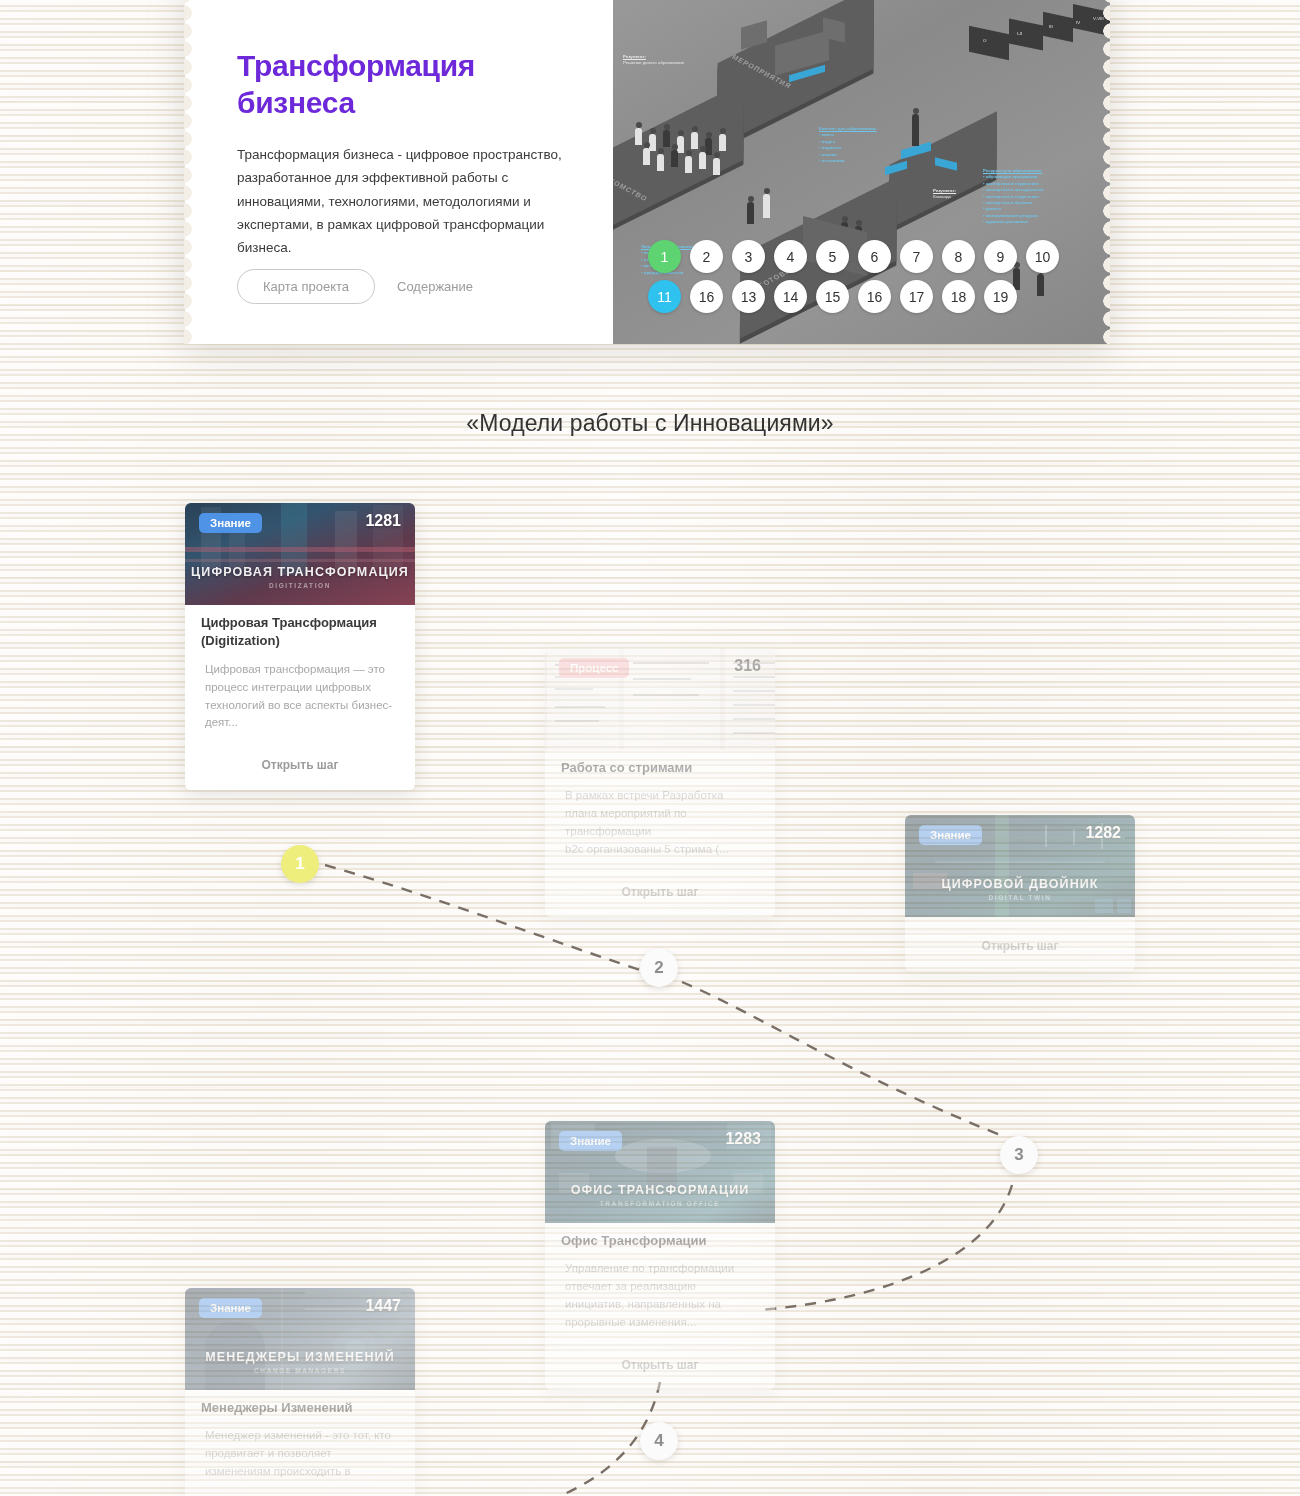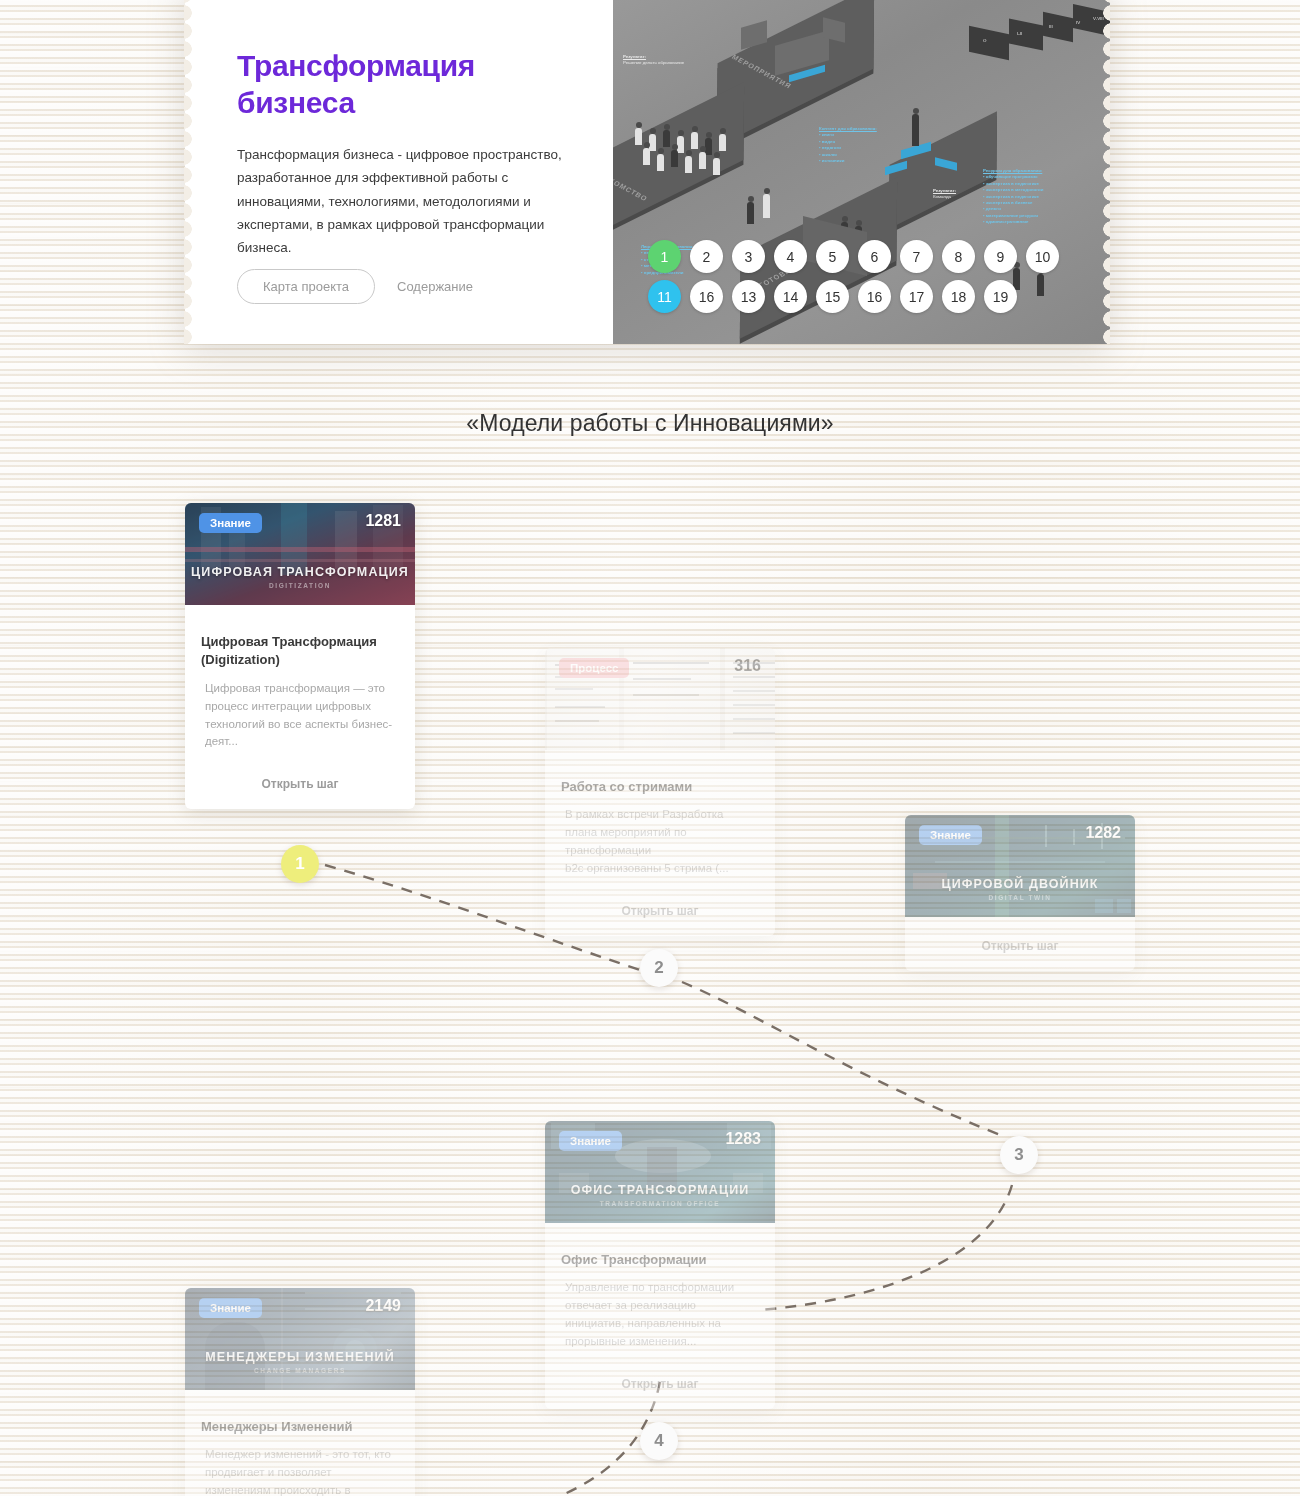--- a/index.html
+++ b/index.html
@@ -138,21 +138,21 @@
     position:absolute; left:0; right:0; bottom:16px; text-align:center; z-index:2;
   }
   .media-cap .big {
     display:block; font-size:12.5px; font-weight:bold; letter-spacing:1.1px;
     color:rgba(255,255,255,0.92); text-shadow:0 1px 3px rgba(0,0,0,0.4);
   }
   .media-cap .small {
     display:block; font-size:6.5px; letter-spacing:1.6px; margin-top:3px;
     color:rgba(255,255,255,0.48);
   }
-  .card-body { padding:28px 16px 0 16px; }
+  .card-body { padding:9px 16px 0 16px; }
   .card-title { font-size:13px; font-weight:bold; color:#3a3a3a; line-height:1.42; margin:0 0 10px 0; }
   .card-text { font-size:11.5px; line-height:1.55; color:#a8a8a8; margin:4px; }
   .card-foot {
     text-align:center; font-size:12px; font-weight:bold; color:#9c9c9c;
     padding:22px 0 18px 0; cursor:pointer;
   }
 </style>
 </head>
 <body>
 
@@ -398,21 +398,21 @@
     <div class="m-art">
       <i style="left:20px; top:34px; width:60px; height:68px; border-radius:26px 26px 0 0; background:rgba(40,60,80,0.42);"></i>
       <i style="left:120px;top:4px;  width:96px; height:2px;  background:rgba(200,235,250,0.35);"></i>
       <i style="left:120px;top:20px; width:72px; height:2px;  background:rgba(200,235,250,0.25);"></i>
       <i style="left:148px;top:40px; width:44px; height:44px; border-radius:50%; background:rgba(170,220,245,0.16);"></i>
       <i style="left:160px;top:52px; width:20px; height:20px; border-radius:50%; background:rgba(190,235,250,0.22);"></i>
       <i style="left:96px; top:0;    width:2px;  height:102px;background:rgba(255,255,255,0.12);"></i>
     </div>
     <div class="media-ovl"></div>
     <span class="badge know">Знание</span>
-    <span class="num">2149</span>
+    <span class="num">1447</span>
     <span class="media-cap">
       <b class="big">МЕНЕДЖЕРЫ ИЗМЕНЕНИЙ</b>
       <b class="small">CHANGE MANAGERS</b>
     </span>
   </div>
   <div class="card-body">
     <h3 class="card-title">Менеджеры Изменений</h3>
     <p class="card-text">Менеджер изменений - это тот, кто продвигает и позволяет изменениям происходить в</p>
   </div>
   <div class="card-foot">Открыть шаг</div>

